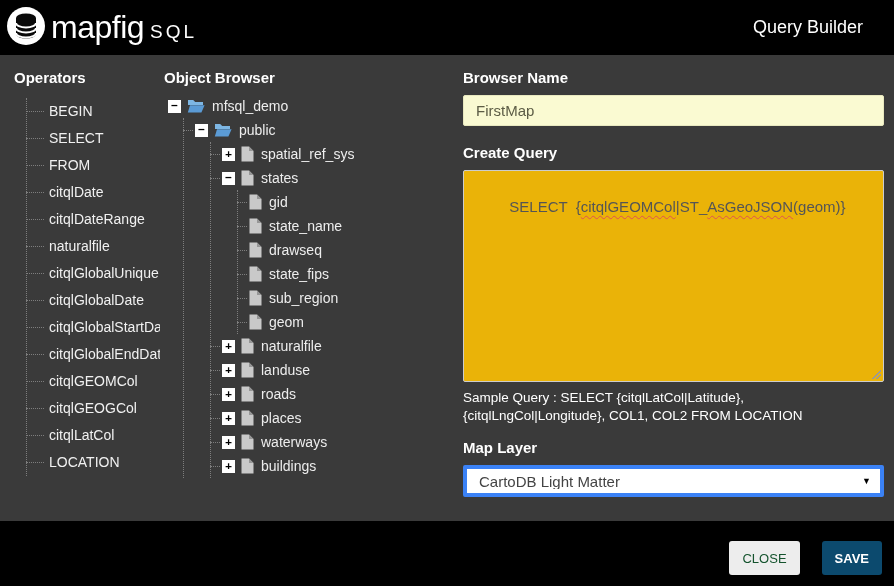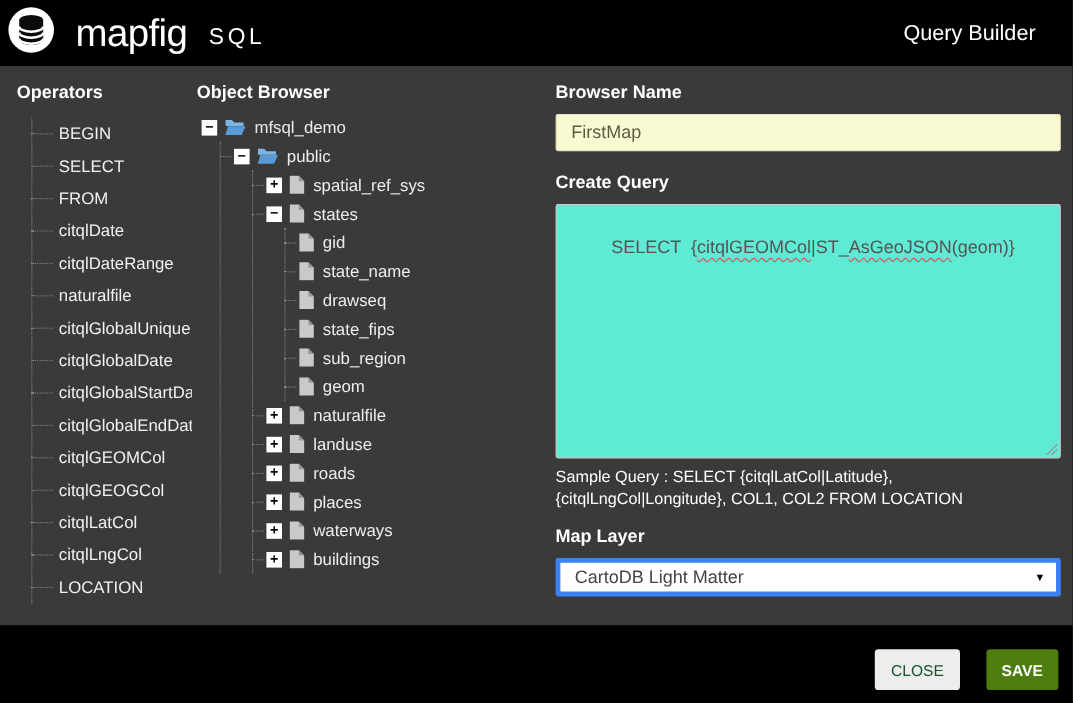--- a/index.html
+++ b/index.html
@@ -2,21 +2,21 @@
 <html><head>
 <meta charset="utf-8">
 <style>
   * { box-sizing: border-box; }
   html,body { margin:0; padding:0; }
   body { font-family: "Liberation Sans", sans-serif; background:#000; }
   .app { position:relative; width:894px; height:586px; background:#3a3a3a; overflow:hidden; }
 
   
   .header { height:55px; background:#000; display:flex; align-items:center; padding:0 31px 0 6px; }
-  .logo { display:flex; align-items:center;gap:12px; }
+  .logo { display:flex; align-items:center; }
   .logo-text { color:#fff; font-size:32px; font-weight:500; letter-spacing:-0.5px; margin-left:5px; }
   .logo-suffix { color:#fff; font-size:19px; font-weight:500; letter-spacing:3px; margin-left:6px; margin-top:9px; }
   .header-title { margin-left:auto; color:#fff; font-size:18px; font-weight:500; }
 
   
   .main { display:flex; height:466px; }
   .panel-title { color:#fff; font-size:15px; font-weight:700; }
 
   
   .operators { width:160px; flex:none; overflow:hidden; white-space:nowrap; }
@@ -42,21 +42,21 @@
   .ticon { flex:none; display:flex; align-items:center; margin-right:7px; }
   .tlabel { color:#ededed; font-size:14px; }
 
   
   .form-panel { flex:1; padding:14px 10px 0 8px; }
   .field-label { color:#fff; font-size:15px; font-weight:700; margin-bottom:9px; }
   .report-input { width:421px; height:31px; background:#fafad2; border:1px solid #e8e8bf;
          border-radius:2px; padding:0 12px; font-family:"Liberation Sans", sans-serif;
          font-size:15px; color:#5c5c45; outline:none; }
   .section-gap { margin-top:18px; }
-  .query-box { position:relative; width:421px; height:212px; background:#5eead4; border:1px solid #ccc;
+  .query-box { position:relative; width:421px; height:212px; background:#eab308; border:1px solid #ccc;
          border-radius:2px; padding:10px 12px; font-size:15px; color:#555; white-space:pre-wrap;
          cursor:text; overflow:hidden; }
   .sq { text-decoration: underline wavy #e05252 1px; text-decoration-skip-ink:none; text-underline-offset:3px; }
   .resize-handle { position:absolute; right:2px; bottom:2px; width:11px; height:11px;
          background:
            linear-gradient(135deg, transparent 0 58%, #999 58% 64%, transparent 64% 76%, #999 76% 82%, transparent 82%);
   }
   .sample-text { width:421px; margin-top:7px; color:#fff; font-size:13.5px; line-height:1.32; }
   .maplayer-label { margin-top:14px; }
   .select-wrap { position:relative; width:421px; margin-top:0; }
@@ -64,21 +64,21 @@
          padding:4px 12px; font-family:"Liberation Sans", sans-serif; font-size:15px; color:#444;
          appearance:none; -webkit-appearance:none; outline:none; }
   .select-caret { position:absolute; right:13px; top:11px; font-size:9px; color:#000; pointer-events:none; }
 
   
   .footer { height:65px; background:#000; display:flex; align-items:flex-start; justify-content:flex-end;
          padding:20px 12px 0 0; gap:22px; }
   .btn { border:none; border-radius:3px; height:34px; padding:0 13px; font-family:"Liberation Sans", sans-serif;
          font-size:13px; cursor:pointer; }
   .btn-close { background:#ededed; color:#14532d; font-weight:500; }
-  .btn-save { background:#4d7c0f; color:#fff; font-weight:700; }
+  .btn-save { background:#0c4a6e; color:#fff; font-weight:700; }
 </style>
 </head>
 <body>
 
 <div class="app">
 
   <div class="header">
     <div class="logo">
       <span>
         <svg width="40" height="40" viewBox="0 0 40 40">
@@ -108,21 +108,20 @@
           <li>citqlDate</li>
           <li>citqlDateRange</li>
           <li>naturalfile</li>
           <li>citqlGlobalUnique</li>
           <li>citqlGlobalDate</li>
           <li>citqlGlobalStartDate</li>
           <li>citqlGlobalEndDate</li>
           <li>citqlGEOMCol</li>
           <li>citqlGEOGCol</li>
           <li>citqlLatCol</li>
-          <li>citqlLngCol</li>
           <li>LOCATION</li>
         </ul>
     </div>
 
     <div class="browser">
       <div class="panel-title">Object Browser</div>
       <div id="tree-container">
           <ul class="tree">
             <li>
               <div class="tree-row">

